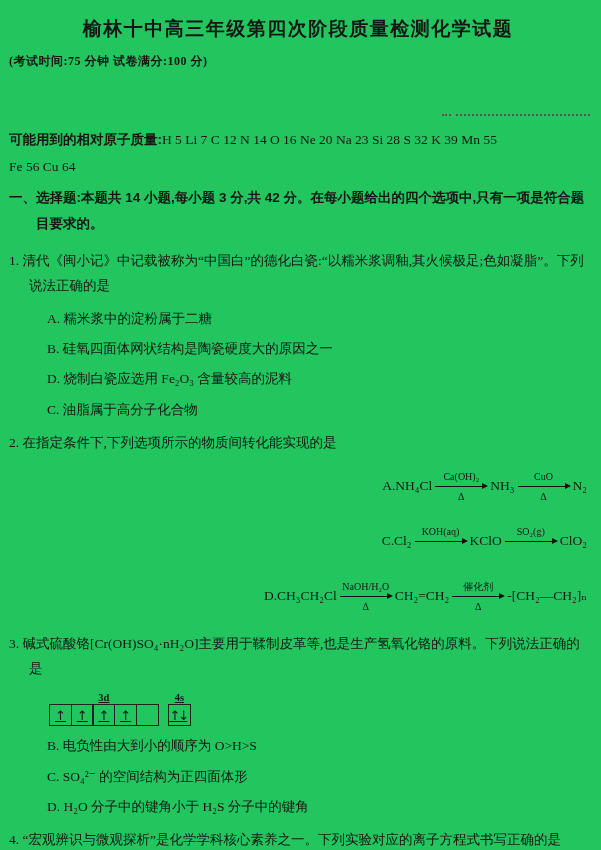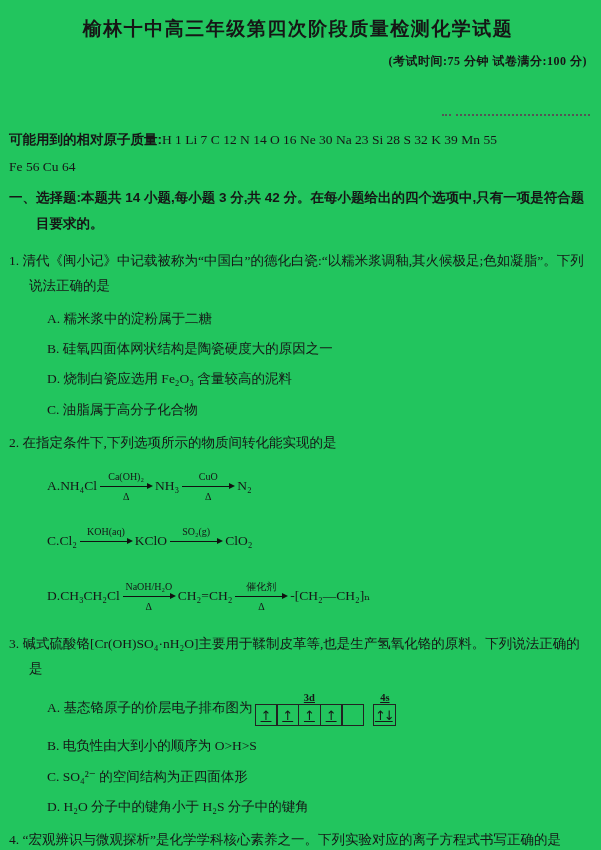--- a/index.html
+++ b/index.html
@@ -6,32 +6,32 @@
   body { background:#e8e8e8; }
   .page {
     width:601px; height:850px; margin:0 auto; background:#22c55e;
     position:relative; overflow:hidden; box-sizing:border-box;
     padding:10px 14px 0 9px; color:#161616;
     font-family:"Liberation Serif","DejaVu Serif",serif;
     font-size:13.5px;
   }
   .title { font-size:19px; font-weight:700; text-align:center; margin-top:6px; letter-spacing:1.5px;
            font-family:"Liberation Sans","DejaVu Sans",sans-serif; }
-  .subtitle { font-size:12px; font-weight:700; text-align:right; margin-top:11px; letter-spacing:0.5px; }
+  .subtitle { font-size:12px; font-weight:700; text-align:left; margin-top:11px; letter-spacing:0.5px; }
   .scan-dots { position:absolute; top:114px; left:456px; width:134px; height:0;
                border-top:2px dotted #555; }
   .scan-dots::before { content:""; position:absolute; left:-14px; top:-2px; width:9px; border-top:2px dotted #555; }
   .masses { margin-top:56px; line-height:2.0; }
   .masses .label { font-weight:700; font-family:"Liberation Sans","DejaVu Sans",sans-serif; }
   .section-head { margin-top:5px; line-height:1.95; font-weight:700;
                   font-family:"Liberation Sans","DejaVu Sans",sans-serif;
                   padding-left:27px; text-indent:-27px; }
   .q-stem { margin-top:10px; line-height:1.9; padding-left:20px; text-indent:-20px; }
   .option { margin:10px 0 0 38px; line-height:1.5; }
-  .rxn-option { margin:7px 0 0 38px; }
+  .rxn-option { margin:7px 0 0 38px;text-align:right; }
   
   .rxn { display:inline-flex; flex-direction:column; align-items:center;
          vertical-align:middle; margin:8px 3px; min-width:52px; }
   .rxn .above, .rxn .below { font-size:10px; line-height:1.15; min-height:12px; white-space:nowrap; padding:0 2px; }
   .rxn .shaft { display:block; align-self:stretch; height:8px; position:relative; }
   .rxn .shaft::before { content:""; position:absolute; left:0; right:3px; top:3px; border-top:1.3px solid #111; }
   .rxn .shaft::after { content:""; position:absolute; right:-1px; top:0.5px; width:0; height:0;
          border-left:6px solid #111; border-top:3.5px solid transparent; border-bottom:3.5px solid transparent; }
   
   .orb { display:inline-flex; align-items:flex-end; vertical-align:middle; margin-left:2px; }
@@ -49,21 +49,21 @@
 <body>
 
 <div class="page">
 
   <div class="title">榆林十中高三年级第四次阶段质量检测化学试题</div>
   <div class="subtitle">(考试时间:75 分钟  试卷满分:100 分)</div>
 
   <div class="scan-dots"></div>
 
   <div class="masses">
-    <span class="label">可能用到的相对原子质量:</span><span>H 1  Li 7  C 12  N 14  O 16  Ne 30  Na 23  Si 28  S 32  K 39  Mn 55</span><br>
+    <span class="label">可能用到的相对原子质量:</span><span>H 5  Li 7  C 12  N 14  O 16  Ne 20  Na 23  Si 28  S 32  K 39  Mn 55</span><br>
     <span>Fe 56  Cu 64</span>
   </div>
 
   <div class="section-head">一、选择题:本题共 14 小题,每小题 3 分,共 42 分。在每小题给出的四个选项中,只有一项是符合题目要求的。</div>
 
   <div class="question">
     <div class="q-stem">1. 清代《闽小记》中记载被称为“中国白”的德化白瓷:“以糯米浆调釉,其火候极足;色如凝脂”。下列说法正确的是</div>
     <div class="option">A. 糯米浆中的淀粉属于二糖</div>
     <div class="option">B. 硅氧四面体网状结构是陶瓷硬度大的原因之一</div>
     <div class="option">D. 烧制白瓷应选用 Fe₂O₃ 含量较高的泥料</div>
@@ -108,21 +108,21 @@
           <span class="shaft"></span>
           <span class="below">Δ</span>
         </span><span>-[CH₂—CH₂]ₙ</span>
     </div>
   </div>
 
   <div class="question">
     <div class="q-stem">3. 碱式硫酸铬[Cr(OH)SO₄·nH₂O]主要用于鞣制皮革等,也是生产氢氧化铬的原料。下列说法正确的是</div>
 
     <div class="option">
-      <span>A. 基态铬原子的价层电子排布图为</span><span class="orb">
+      <span class="orb">
           <span class="orb-col d">
             <span class="orb-label">3d</span>
             <span class="orb-row">
               <span class="orb-box">↑</span>
               <span class="orb-box">↑</span>
               <span class="orb-box">↑</span>
               <span class="orb-box">↑</span>
               <span class="orb-box"></span>
             </span>
           </span>

